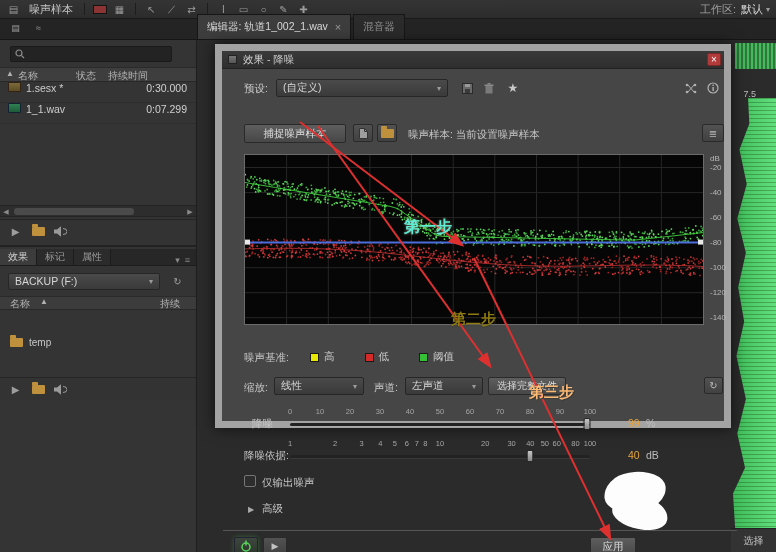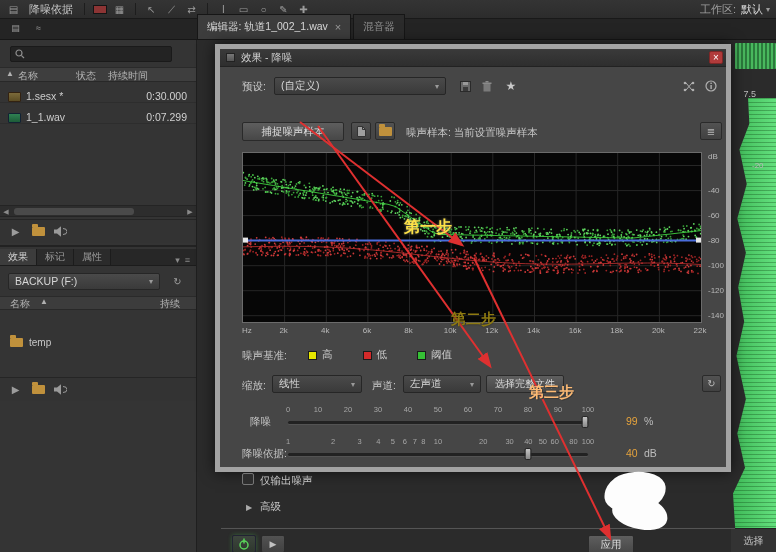--- a/index.html
+++ b/index.html
@@ -29,21 +29,21 @@
   .tabclose{color:#9a9a9a;font-size:11px;line-height:10px}
 
   
   .leftcol{position:absolute;left:0;top:40px;width:197px;height:512px;background:#343434;border-right:1px solid #1f1f1f;z-index:1}
   .files{position:absolute;left:0;top:0;width:100%;height:207px;border-bottom:2px solid #222}
   .searchbox{position:absolute;left:10px;top:6px;width:162px;height:16px;background:#232323;border:1px solid #1a1a1a;border-radius:2px;display:flex;align-items:center;padding:0 4px;gap:4px}
   .searchbox input{flex:1;background:transparent;border:none;outline:none;color:#ccc;font-size:10px;font-family:inherit}
   .fheader{position:absolute;left:0;top:27px;width:100%;height:15px;background:#3e3e3e;border-top:1px solid #2a2a2a;border-bottom:1px solid #282828;font-size:10px;color:#b2b2b2}
   .fheader span{position:absolute;top:1px}
   .frows{position:absolute;left:0;top:42px;width:100%}
-  .frow{position:relative;height:21px;display:flex;align-items:flex-end;font-size:10.5px;border-bottom:1px solid rgba(0,0,0,.12)}
+  .frow{position:relative;height:21px;display:flex;align-items:flex-start;font-size:10.5px;border-bottom:1px solid rgba(0,0,0,.12)}
   .wavico{width:13px;height:10px;margin:0 5px 0 8px;background:linear-gradient(#2f8152,#1d5c38);border:1px solid #123;border-radius:1px;flex:none}
   .sesxico{width:13px;height:10px;margin:0 5px 0 8px;background:linear-gradient(#7b6a3a,#5c4d24);border:1px solid #321;border-radius:1px;flex:none}
   .fname{flex:1;color:#cccccc;overflow:hidden;white-space:nowrap}
   .fname.hl{color:#e0913f}
   .fdur{width:62px;text-align:right;padding-right:9px;color:#d0d0d0}
   .hscroll{position:absolute;left:0;top:165px;width:100%;height:12px;background:#2d2d2d;border-top:1px solid #242424;border-bottom:1px solid #242424}
   .hthumb{position:absolute;left:14px;top:2px;width:120px;height:7px;background:#4a4a4a;border-radius:3px}
   .harrow{position:absolute;top:0;width:12px;height:11px;color:#8a8a8a;font-size:7px;text-align:center;line-height:11px}
   .ptoolbar{position:absolute;left:0;top:179px;width:100%;height:24px;background:#333;border-top:1px solid #252525;display:flex;align-items:center;gap:9px;padding-left:8px}
   .folder{position:relative;width:13px;height:9px;background:#c0913c;border-radius:1px;display:inline-block;flex:none}
@@ -65,21 +65,21 @@
   .editorarea{position:absolute;left:197px;top:40px;width:579px;height:512px;background:#2b2b2b;z-index:1}
   .rstrip{position:absolute;right:0;top:0;width:45px;height:512px}
   .greenband{position:absolute;right:0;top:3px;width:41px;height:26px;background:repeating-linear-gradient(90deg,#49b85e 0 2px,#2b7a3c 2px 4px);border-radius:1px}
   .rulerlabel{position:absolute;right:20px;top:49px;font-size:9px;color:#bdbdbd}
   .waveblob{position:absolute;right:0;top:58px;width:43px;height:430px;
     background:repeating-linear-gradient(180deg,rgba(0,40,0,.28) 0 1px,transparent 1px 4px),linear-gradient(90deg,#3fba58,#63e07e);
     clip-path:polygon(35% 0,100% 0,100% 100%,5% 100%,0 92%,28% 86%,10% 78%,30% 70%,8% 60%,26% 52%,12% 44%,30% 36%,10% 28%,32% 20%,15% 12%,38% 6%)}
   .selstrip{position:absolute;right:0;bottom:0;width:45px;height:24px;background:#333;border-top:1px solid #222;display:flex;align-items:center;justify-content:center;font-size:10px;color:#c6c6c6}
 
   
-  .dialog{position:absolute;left:215px;top:44px;width:516px;height:428px;background:#464646;border:5px solid #a3a3a3;box-shadow:0 0 14px rgba(0,0,0,.65);z-index:10}
+  .dialog{position:absolute;left:215px;top:44px;width:516px;height:384px;background:#464646;border:7px solid #a3a3a3;box-shadow:0 0 14px rgba(0,0,0,.65);z-index:10}
   .dtitle{position:absolute;left:0;top:0;width:100%;height:18px;background:linear-gradient(#3a3a3a,#2e2e2e);border-bottom:1px solid #222;display:flex;align-items:center;padding:0 6px;gap:6px;font-size:10.5px;color:#cfcfcf}
   .dtico{width:9px;height:9px;background:linear-gradient(#777,#555);border:1px solid #222}
   .dclose{position:absolute;right:3px;top:2px;width:14px;height:13px;background:#b13b3b;border:1px solid #7e2727;border-radius:2px;color:#fff;font-size:10px;line-height:11px;text-align:center}
   .dlabel{position:absolute;font-size:10.5px;color:#c6c6c6}
   .dd{position:absolute;height:18px;background:linear-gradient(#4a4a4a,#3a3a3a);border:1px solid #262626;border-radius:2px;display:flex;align-items:center;padding:0 6px;font-size:10.5px;color:#d6d6d6}
   .dd .caret{margin-left:auto;padding-left:8px}
   .dbtn{position:absolute;background:linear-gradient(#5e5e5e,#474747);border:1px solid #2a2a2a;border-radius:2px;color:#dedede;display:flex;align-items:center;justify-content:center;font-size:10.5px}
   .icobtn{position:absolute;width:20px;height:18px;background:linear-gradient(#525252,#414141);border:1px solid #2a2a2a;border-radius:2px;display:flex;align-items:center;justify-content:center;color:#b8b8b8;font-size:10px}
   .flaticon{position:absolute;width:18px;height:18px;display:flex;align-items:center;justify-content:center;color:#b8b8b8}
   .graphbox{position:absolute;left:22px;top:103px;width:460px;height:171px;background:#060606;border:1px solid #6b6b6b}
@@ -98,35 +98,35 @@
   .unit{position:absolute;font-size:10.5px;color:#bdbdbd}
   .checkbox{position:absolute;width:12px;height:12px;background:#2d2d2d;border:1px solid #767676;border-radius:2px}
   .advarrow{position:absolute;font-size:8px;color:#aaa}
   .ddiv{position:absolute;left:1px;top:478px;width:514px;height:2px;border-top:1px solid #2c2c2c;border-bottom:1px solid #555}
   .powerbtn{position:absolute;left:12px;top:486px;width:24px;height:18px;background:linear-gradient(#3d463d,#2e372e);border:1px solid #223;border-radius:2px;display:flex;align-items:center;justify-content:center;box-shadow:0 0 4px rgba(80,220,90,.35)}
   .playbtn{position:absolute;left:41px;top:486px;width:24px;height:18px;background:linear-gradient(#525252,#414141);border:1px solid #2a2a2a;border-radius:2px;color:#c2c2c2;font-size:9px;display:flex;align-items:center;justify-content:center}
 
   
   .overlay{position:absolute;left:0;top:0;width:776px;height:552px;z-index:30;pointer-events:none}
   .step{position:absolute;z-index:31;font-weight:bold;pointer-events:none}
-  .step1{left:404px;top:217px;font-size:16px;color:#fde047;text-shadow:0 0 3px rgba(220,220,170,.55)}
+  .step1{left:404px;top:217px;font-size:16px;color:#5eead4;text-shadow:0 0 3px rgba(220,220,170,.55)}
   .step2{left:451px;top:310px;font-size:15px;color:#8e7a12;text-shadow:0 0 2px rgba(0,0,0,.5)}
   .step3{left:529px;top:383px;font-size:15px;color:#fdba74;text-shadow:1px 1px 0 #3a3a3a}
   .blob{position:absolute;background:#fdfdfd;z-index:20}
   .blob.b1{left:604px;top:472px;width:62px;height:40px;border-radius:46% 54% 50% 50%/58% 48% 55% 45%;transform:rotate(-8deg)}
   .blob.b2{left:612px;top:497px;width:56px;height:32px;border-radius:50% 50% 45% 55%/50% 60% 45% 50%;transform:rotate(10deg)}
 </style>
 </head>
 <body>
 
 <div class="app">
 
   <div class="topbar">
     <span class="tbicon">▤</span>
-    <span class="tblabel">降噪依据</span>
+    <span class="tblabel">噪声样本</span>
     <span class="vsep"></span>
     <span class="swatch red"></span>
     <span class="tbicon">▦</span>
     <span class="vsep"></span>
     <span class="tbicon">↖</span>
     <span class="tbicon">⟋</span>
     <span class="tbicon">⇄</span>
     <span class="vsep"></span>
     <span class="tbicon">I</span>
     <span class="tbicon">▭</span>
@@ -2026,41 +2026,27 @@
           <circle cx="263.4" cy="85.4" r="0.9" fill="#39a339"></circle>
           <polyline points="0.0,93.9 7.6,93.7 15.3,93.6 22.9,93.5 30.5,93.4 38.2,93.3 45.8,93.3 53.4,93.4 61.1,93.4 68.7,93.6 76.3,93.8 84.0,94.1 91.6,94.4 99.2,94.8 106.9,95.3 114.5,95.8 122.1,96.4 129.8,97.0 137.4,97.7 145.0,98.5 152.7,99.3 160.3,100.1 167.9,100.9 175.6,101.8 183.2,102.6 190.8,103.5 198.5,104.3 206.1,105.1 213.7,105.9 221.4,106.7 229.0,107.4 236.6,108.0 244.3,108.6 251.9,109.2 259.5,109.6 267.2,110.1 274.8,110.4 282.4,110.7 290.1,110.9 297.7,111.0 305.3,111.1 313.0,111.2 320.6,111.2 328.2,111.1 335.9,111.0 343.5,110.9 351.1,110.8 358.8,110.6 366.4,110.5 374.0,110.3 381.7,110.2 389.3,110.1 396.9,110.1 404.6,110.0 412.2,110.1 419.8,110.1 427.5,110.3 435.1,110.5 442.7,110.7 450.4,111.1 458.0,111.5 " fill="none" stroke="#c03030" opacity="0.85"></polyline>
           <polyline points="0.0,27.5 7.6,28.8 15.3,30.0 22.9,31.3 30.5,32.5 38.2,33.8 45.8,35.1 53.4,36.3 61.1,37.6 68.7,38.8 76.3,40.1 84.0,41.3 91.6,42.6 99.2,43.8 106.9,45.1 114.5,46.3 122.1,47.6 129.8,48.8 137.4,50.1 145.0,51.3 152.7,53.6 160.3,59.0 167.9,64.3 175.6,69.6 183.2,74.9 190.8,80.2 198.5,81.5 206.1,81.6 213.7,81.8 221.4,81.9 229.0,82.1 236.6,82.2 244.3,82.4 251.9,82.5 259.5,82.7 267.2,82.8 274.8,82.9 282.4,83.1 290.1,83.2 297.7,83.4 305.3,83.5 313.0,83.7 320.6,83.8 328.2,84.0 335.9,84.1 343.5,84.3 351.1,84.4 358.8,84.6 366.4,84.7 374.0,84.8 381.7,85.0 389.3,85.1 396.9,84.3 404.6,83.5 412.2,82.6 419.8,81.8 427.5,81.0 435.1,80.1 442.7,79.3 450.4,78.4 458.0,77.6 " fill="none" stroke="#3fd03f" opacity="0.9"></polyline>
           <line x1="0" y1="87.6" x2="458" y2="87.6" stroke="#4a6cdc" stroke-width="2"></line>
           <rect x="0" y="84.6" width="5" height="5" fill="#e8e8e8"></rect>
           <rect x="453" y="84.6" width="5" height="5" fill="#e8e8e8"></rect>
         </svg>
     </div>
     <div class="axcol" id="db-labels">
         <span class="axlab" style="left: 2px; top: 0px;">dB</span>
-        <span class="axlab" style="left: 2px; top: 8.51852px; margin-left: 44px;">-20</span>
+        <span class="axlab" style="left: 2px; top: 8.51852px;">-20</span>
         <span class="axlab" style="left: 2px; top: 33.5556px;">-40</span>
         <span class="axlab" style="left: 2px; top: 58.5926px;">-60</span>
         <span class="axlab" style="left: 2px; top: 83.6296px;">-80</span>
         <span class="axlab" style="left: 2px; top: 108.667px;">-100</span>
         <span class="axlab" style="left: 2px; top: 133.704px;">-120</span>
         <span class="axlab" style="left: 2px; top: 158.741px;">-140</span>
-      </div>
-    <div class="fqrow" id="freq-labels">
-        <span class="axlab" style="left: 0px;">Hz</span>
-        <span class="axlab" style="left: 41.6364px; transform: translateX(-50%);">2k</span>
-        <span class="axlab" style="left: 83.2727px; transform: translateX(-50%);">4k</span>
-        <span class="axlab" style="left: 124.909px; transform: translateX(-50%);">6k</span>
-        <span class="axlab" style="left: 166.545px; transform: translateX(-50%);">8k</span>
-        <span class="axlab" style="left: 208.182px; transform: translateX(-50%);">10k</span>
-        <span class="axlab" style="left: 249.818px; transform: translateX(-50%);">12k</span>
-        <span class="axlab" style="left: 291.455px; transform: translateX(-50%);">14k</span>
-        <span class="axlab" style="left: 333.091px; transform: translateX(-50%);">16k</span>
-        <span class="axlab" style="left: 374.727px; transform: translateX(-50%);">18k</span>
-        <span class="axlab" style="left: 416.364px; transform: translateX(-50%);">20k</span>
-        <span class="axlab" style="left: 458px; transform: translateX(-50%);">22k</span>
       </div>
 
     <span class="dlabel" style="left:22px;top:300px">噪声基准:</span>
     <div class="legend" id="nf-legend">
         <span class="legitem">
           <span class="legsq" style="background: rgb(230, 230, 0);"></span>
           <span>高</span>
         </span>
         <span class="legitem">
           <span class="legsq" style="background: rgb(212, 42, 42);"></span>

